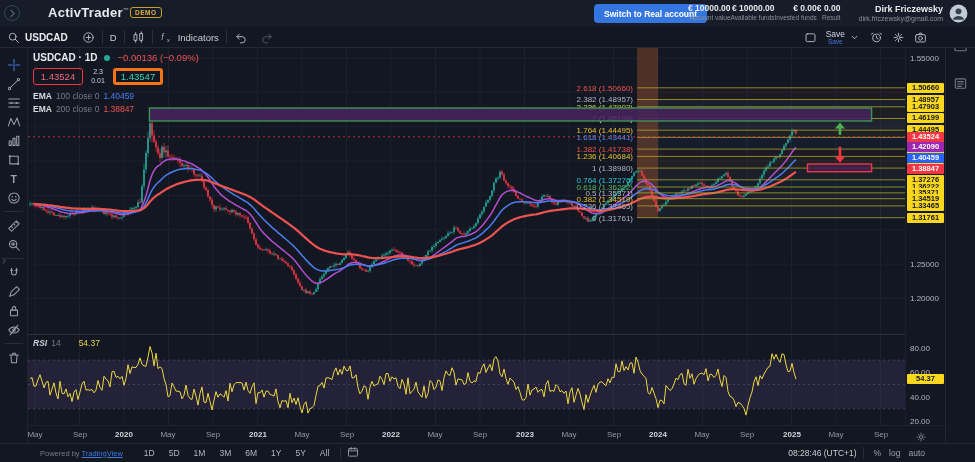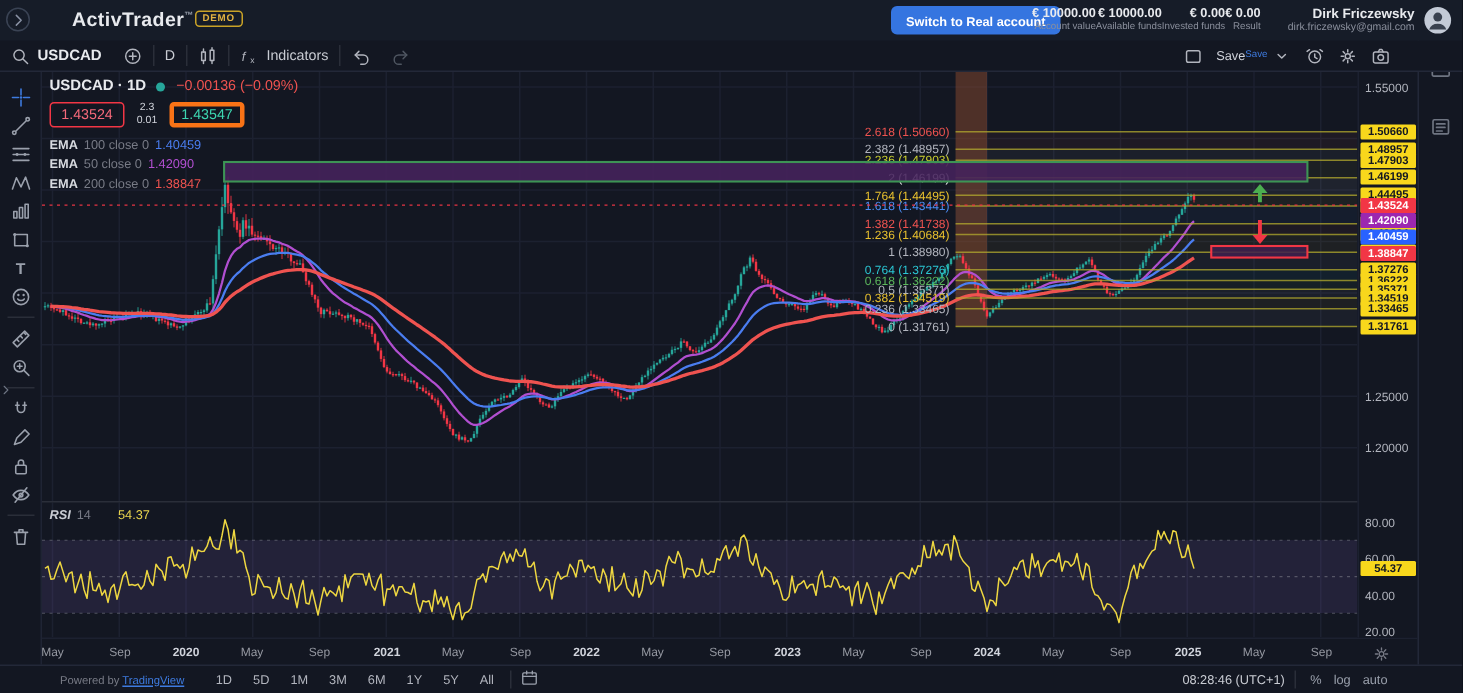--- a/index.html
+++ b/index.html
@@ -30,21 +30,21 @@
   #chart-toolbar { position:absolute; left:0; top:27px; width:975px; height:21px; background:#131722;
     border-bottom:1px solid #232838; display:flex; align-items:center; z-index:25; }
   .tb { display:flex; align-items:center; gap:5px; padding:0 7px; color:#b2b5be; cursor:pointer; }
   .tb .sym { font-size:10px; font-weight:bold; color:#e8eaee; }
   .tb-sep { width:1px; height:14px; background:#2a2e39; }
   .tb-txt { font-size:9.5px; color:#c9ccd3; }
   .icon12 svg { width:13px; height:13px; display:block; }
   .dim { color:#4f5661; }
   #tb-right { position:absolute; right:48px; top:0; height:21px; display:flex; align-items:center; gap:9px; }
   #save-group { display:flex; align-items:center; gap:3px; cursor:pointer; }
-  #save-col { display:flex; align-items:center; line-height:1; }
+  #save-col { display:flex; flex-direction:column; align-items:center; line-height:1; }
   #save-col .s1 { font-size:8.5px; color:#d1d4dc; }
   #save-col .s2 { font-size:6.5px; color:#3e7be0; }
 
   
   #left-tools { position:absolute; left:0; top:48px; width:28px; height:414px; background:#131722;
     border-right:1px solid #1f2434; z-index:20; display:flex; flex-direction:column; align-items:center; padding-top:7px; }
   .tool { width:22px; height:19px; display:flex; align-items:center; justify-content:center; color:#9aa0ac; cursor:pointer; }
   .tool svg { width:14px; height:14px; }
   .tool.active { color:#3e7be0; }
   .tool-divider { width:18px; height:1px; background:#2a2e39; margin:4px 0; }
@@ -1244,21 +1244,20 @@
     <div id="bidask">
       <div class="ba-box ba-bid">1.43524</div>
       <div class="ba-mid">
         <div>2.3</div>
         <div>0.01</div>
       </div>
       <div class="ba-box ba-ask">1.43547</div>
     </div>
     <div id="ema-rows">
         <div class="ema-row"><span class="ema-name">EMA</span><span class="ema-params">100 close 0</span><span class="ema-value" style="color: rgb(74, 125, 240);">1.40459</span></div>
-        <div class="ema-row"><span class="ema-name">EMA</span><span class="ema-params">50 close 0</span><span class="ema-value" style="color: rgb(177, 79, 208);">1.42090</span></div>
         <div class="ema-row"><span class="ema-name">EMA</span><span class="ema-params">200 close 0</span><span class="ema-value" style="color: rgb(239, 83, 80);">1.38847</span></div>
       </div>
   </div>
 
   <div id="rsi-legend">
     <span class="n">RSI</span><span class="p">14</span><span class="v">54.37</span>
   </div>
 
   <div id="price-axis">
       <div class="axis-label" style="top: 6px;">1.55000</div>

